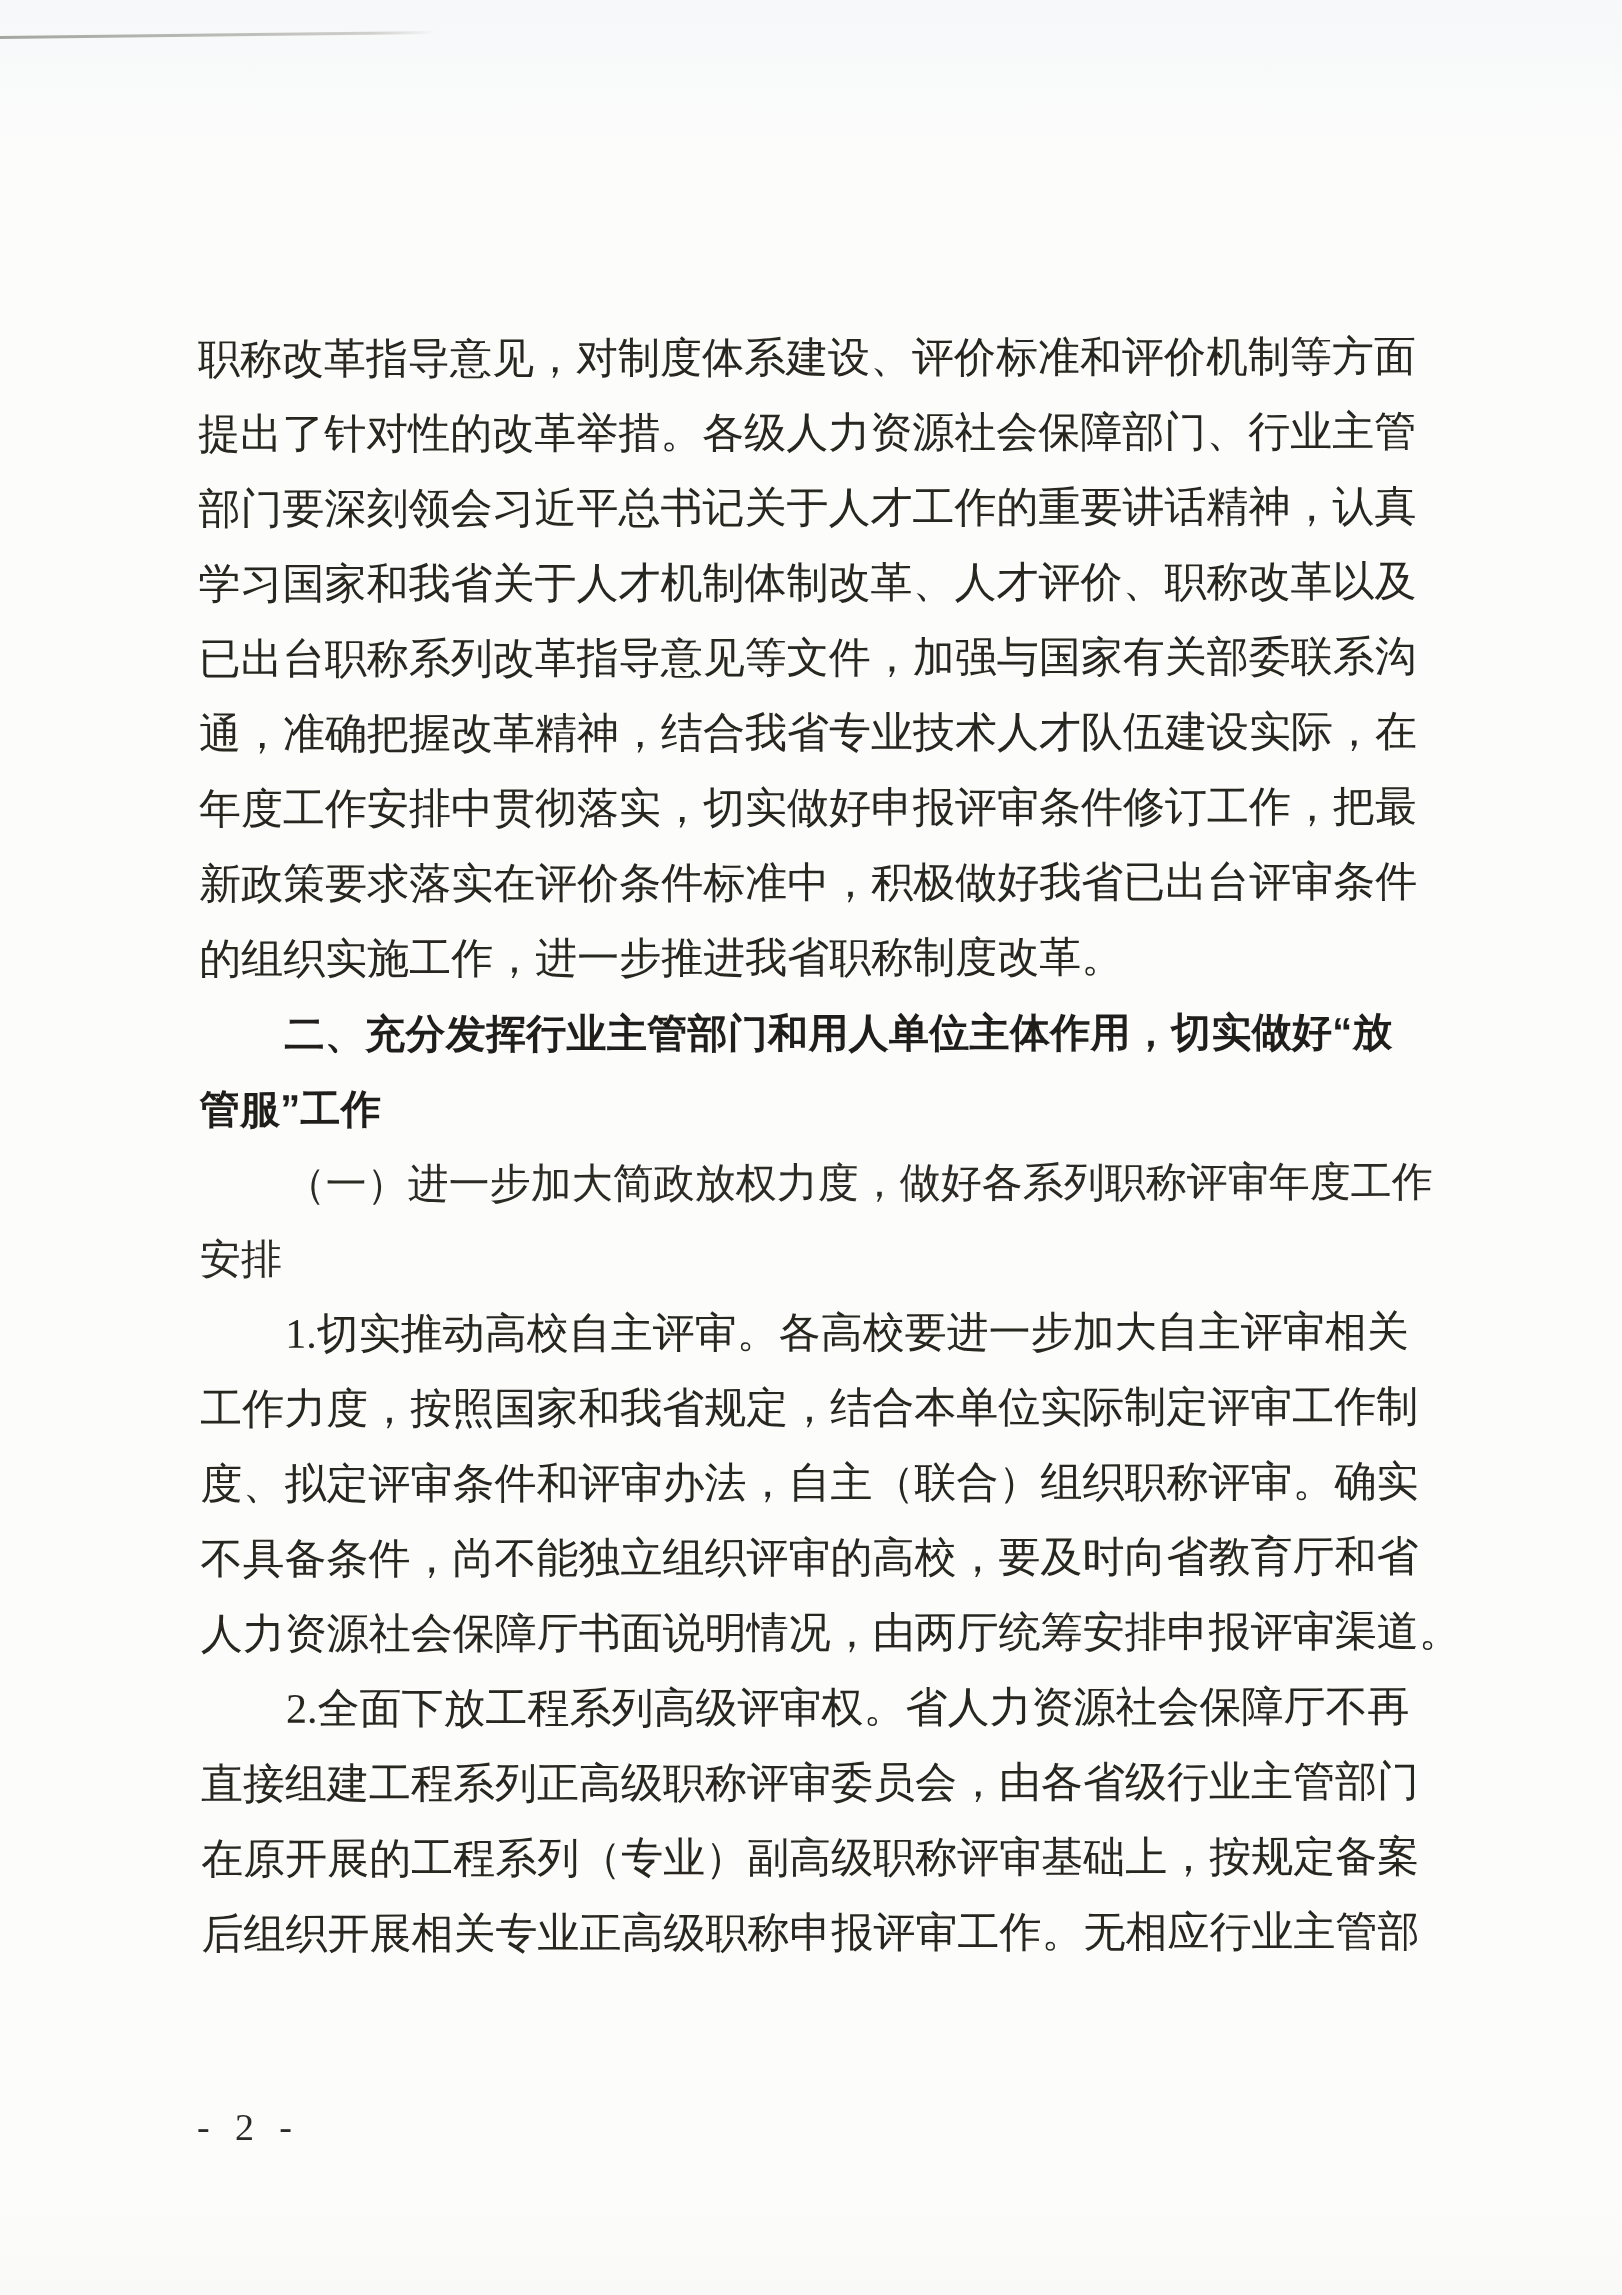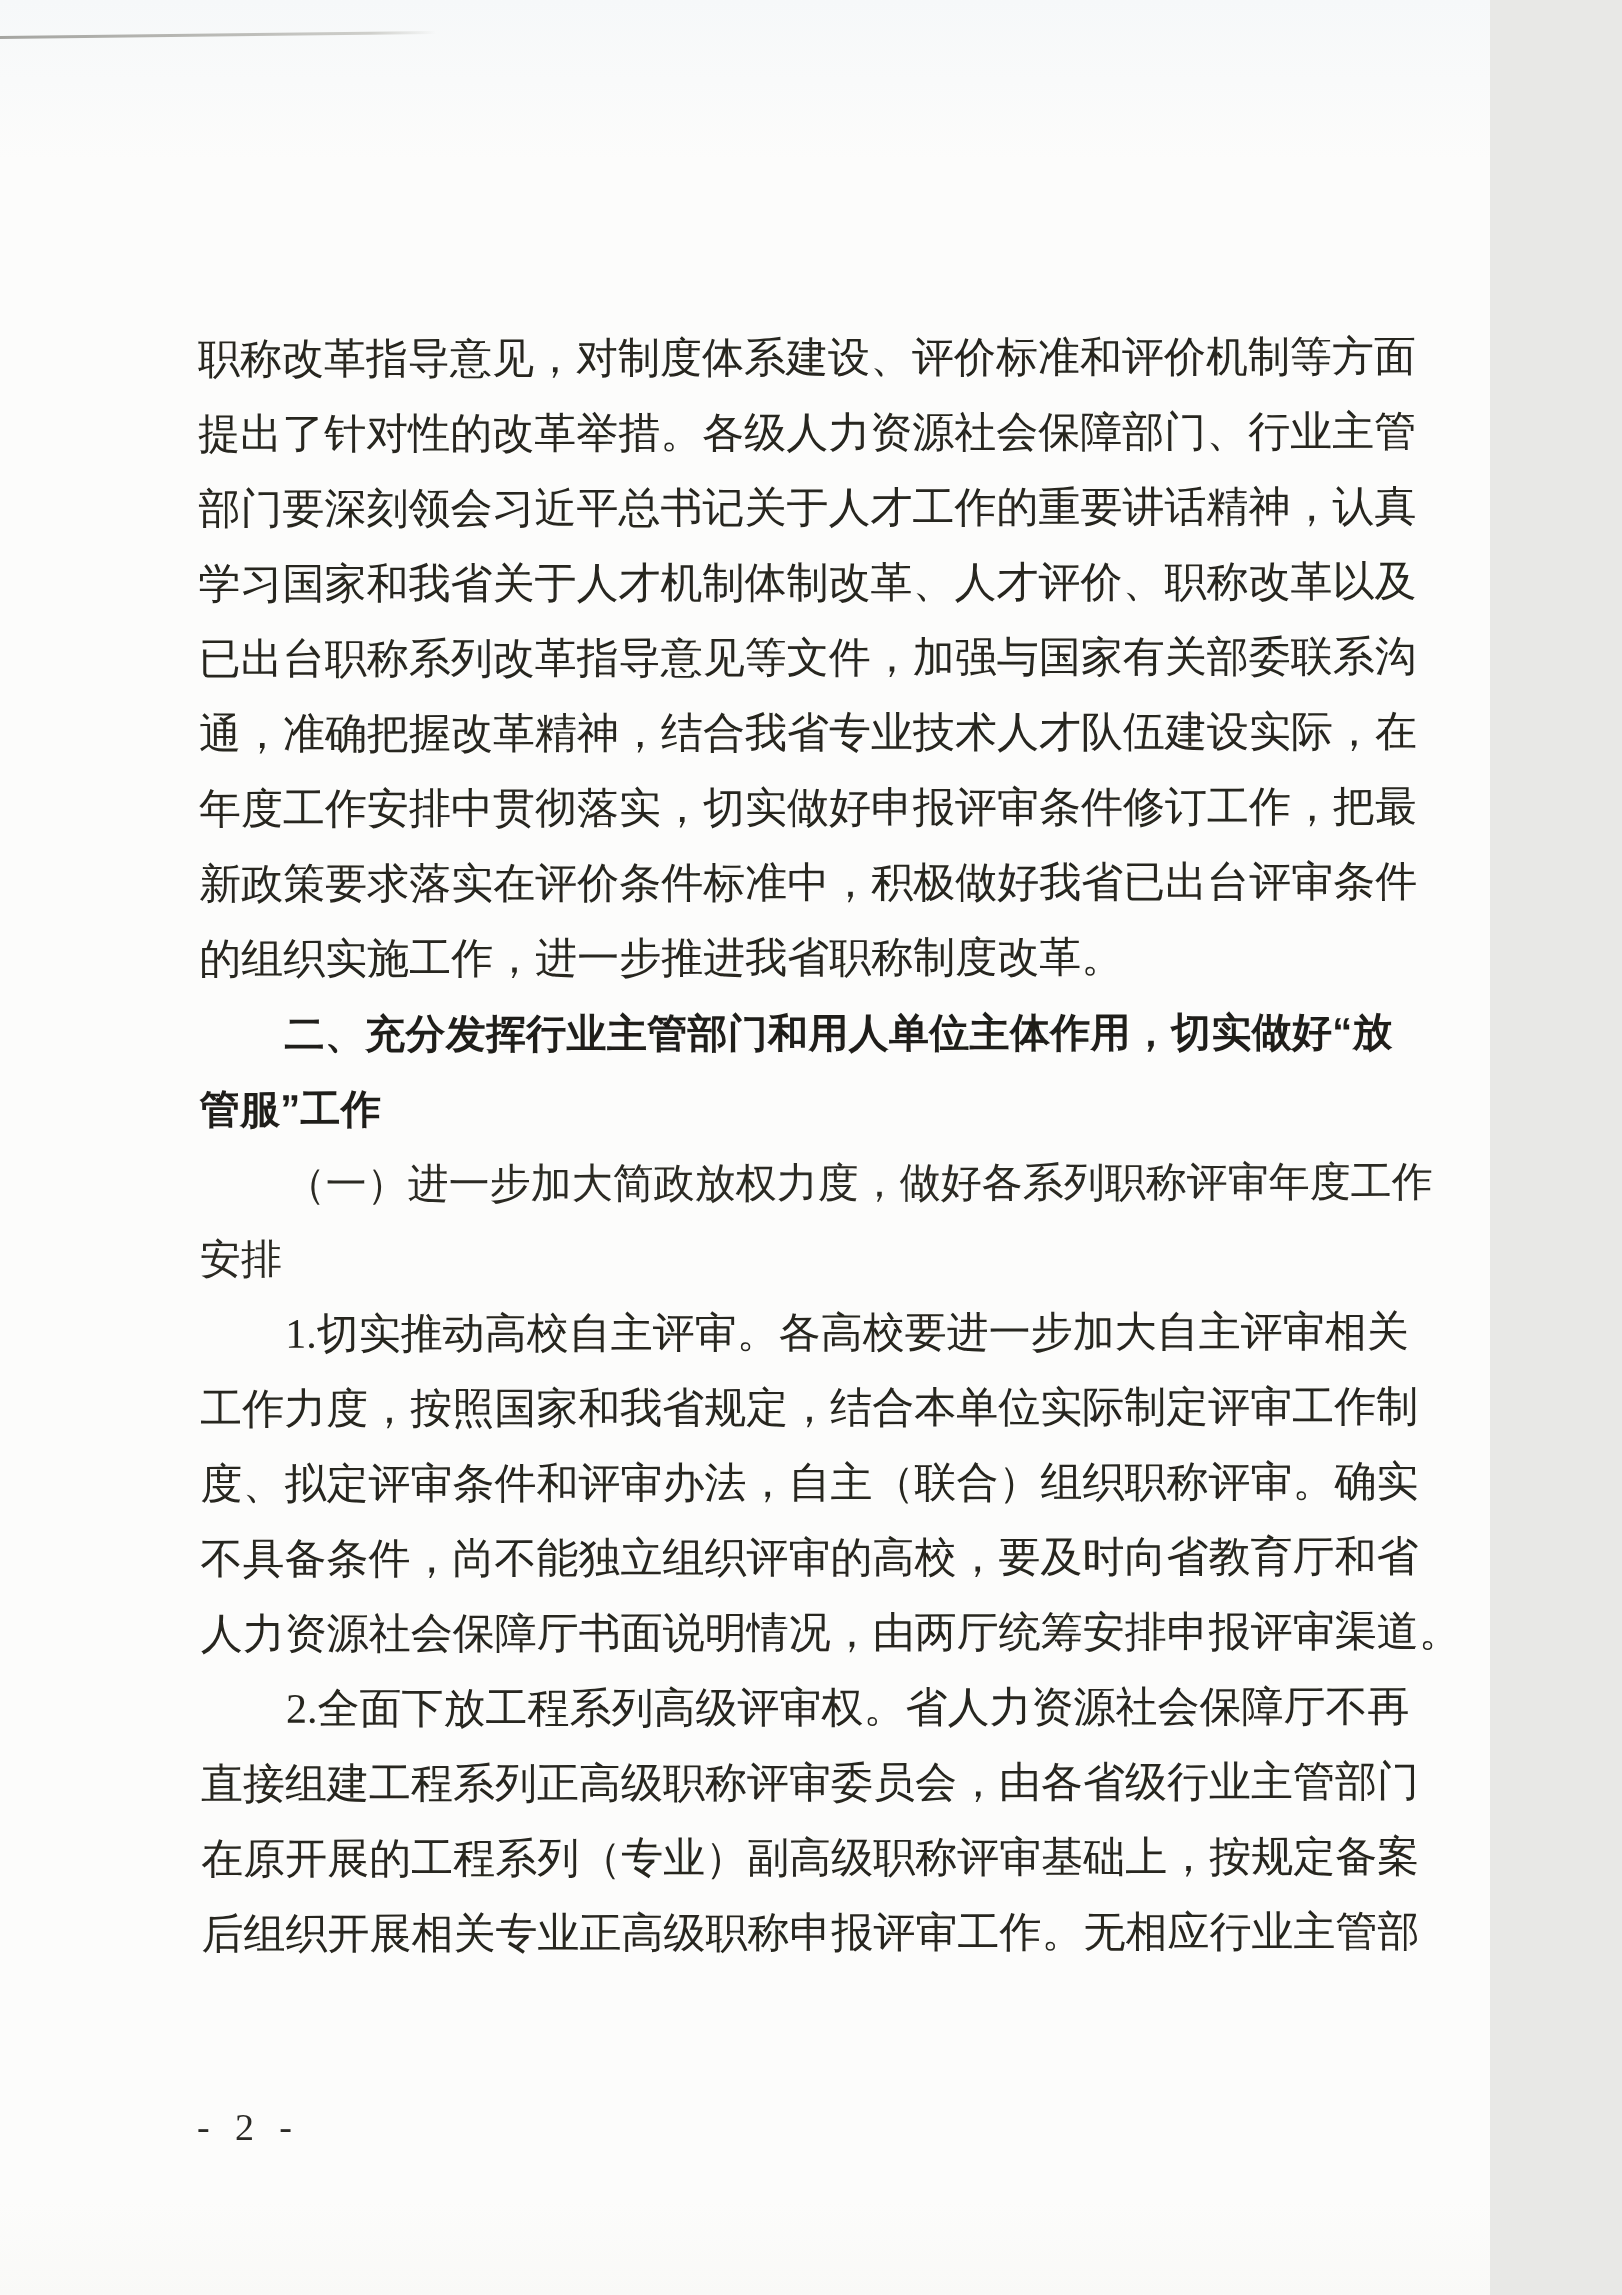--- a/index.html
+++ b/index.html
@@ -2,21 +2,21 @@
 <html style="font-size:10.5px"><head>
 <meta charset="utf-8">
 <style>
   html, body {
     margin: 0;
     padding: 0;
     background: #e8e8e6;
   }
   .page {
     position: relative;
-    width: 1490px;
+    width: 1622px;
     height: 2295px;
     overflow: hidden;
     background: linear-gradient(180deg, #f6f8f9 0%, #fcfcfb 7%, #fcfcfb 96%, #f9f9f7 100%);
     font-family: "Liberation Serif", serif;
   }
   
   .scan-line {
     position: absolute;
     left: 0;
     top: 36px;

